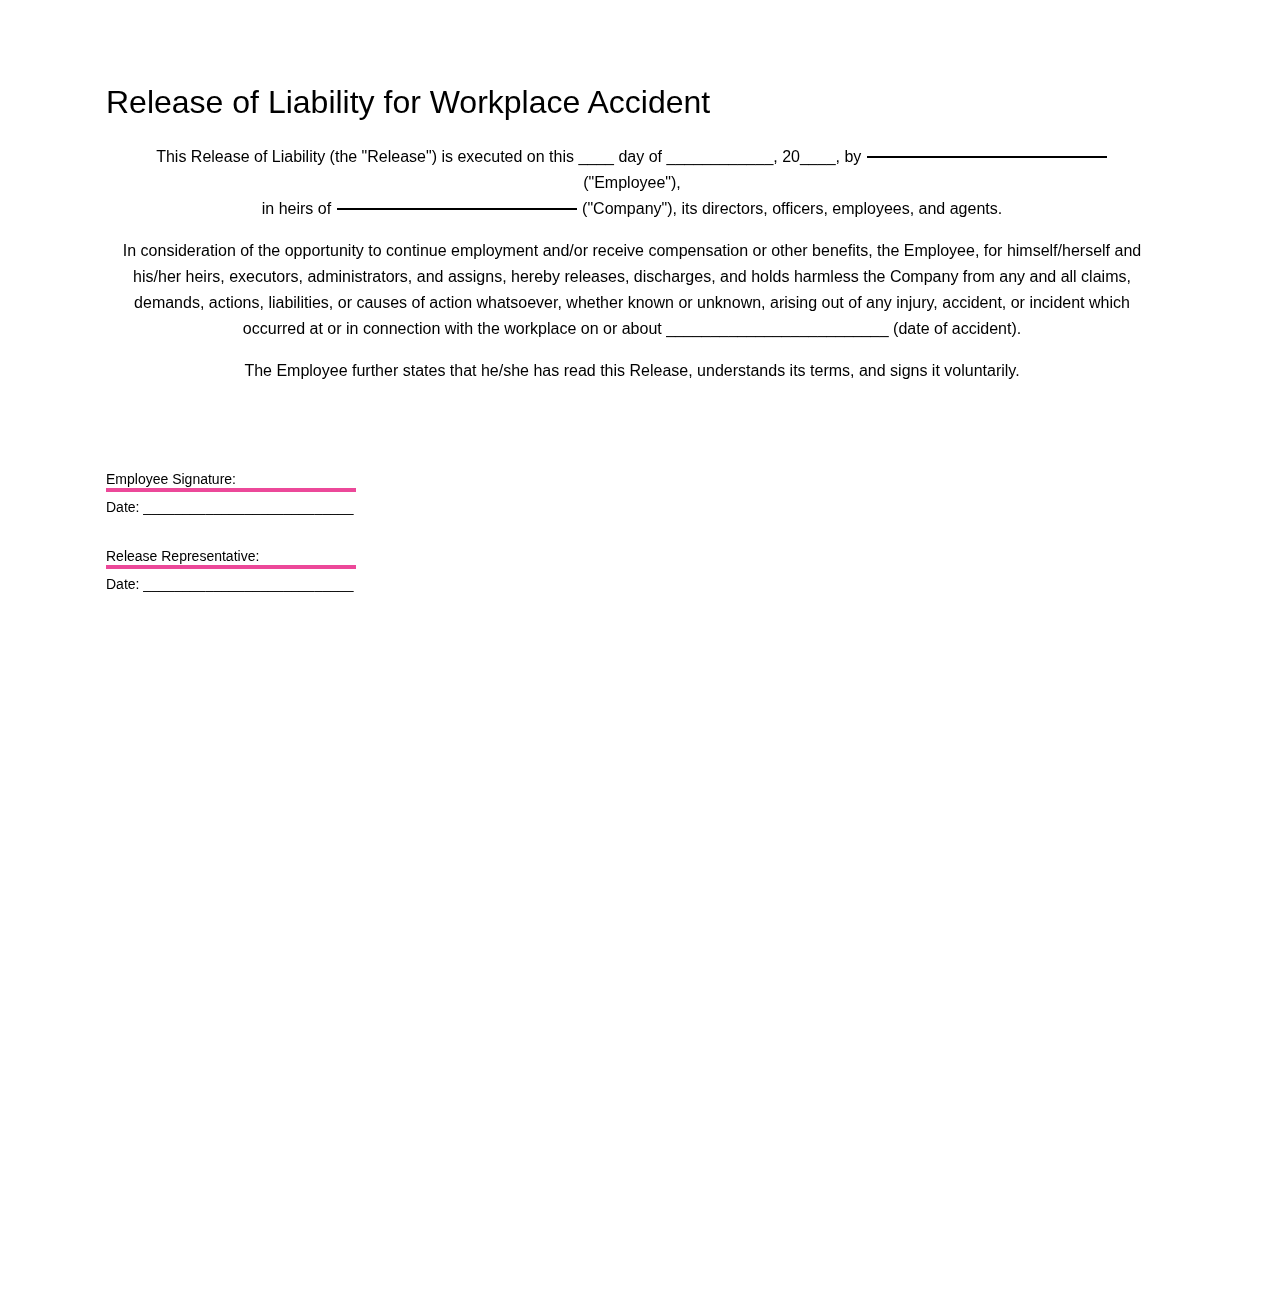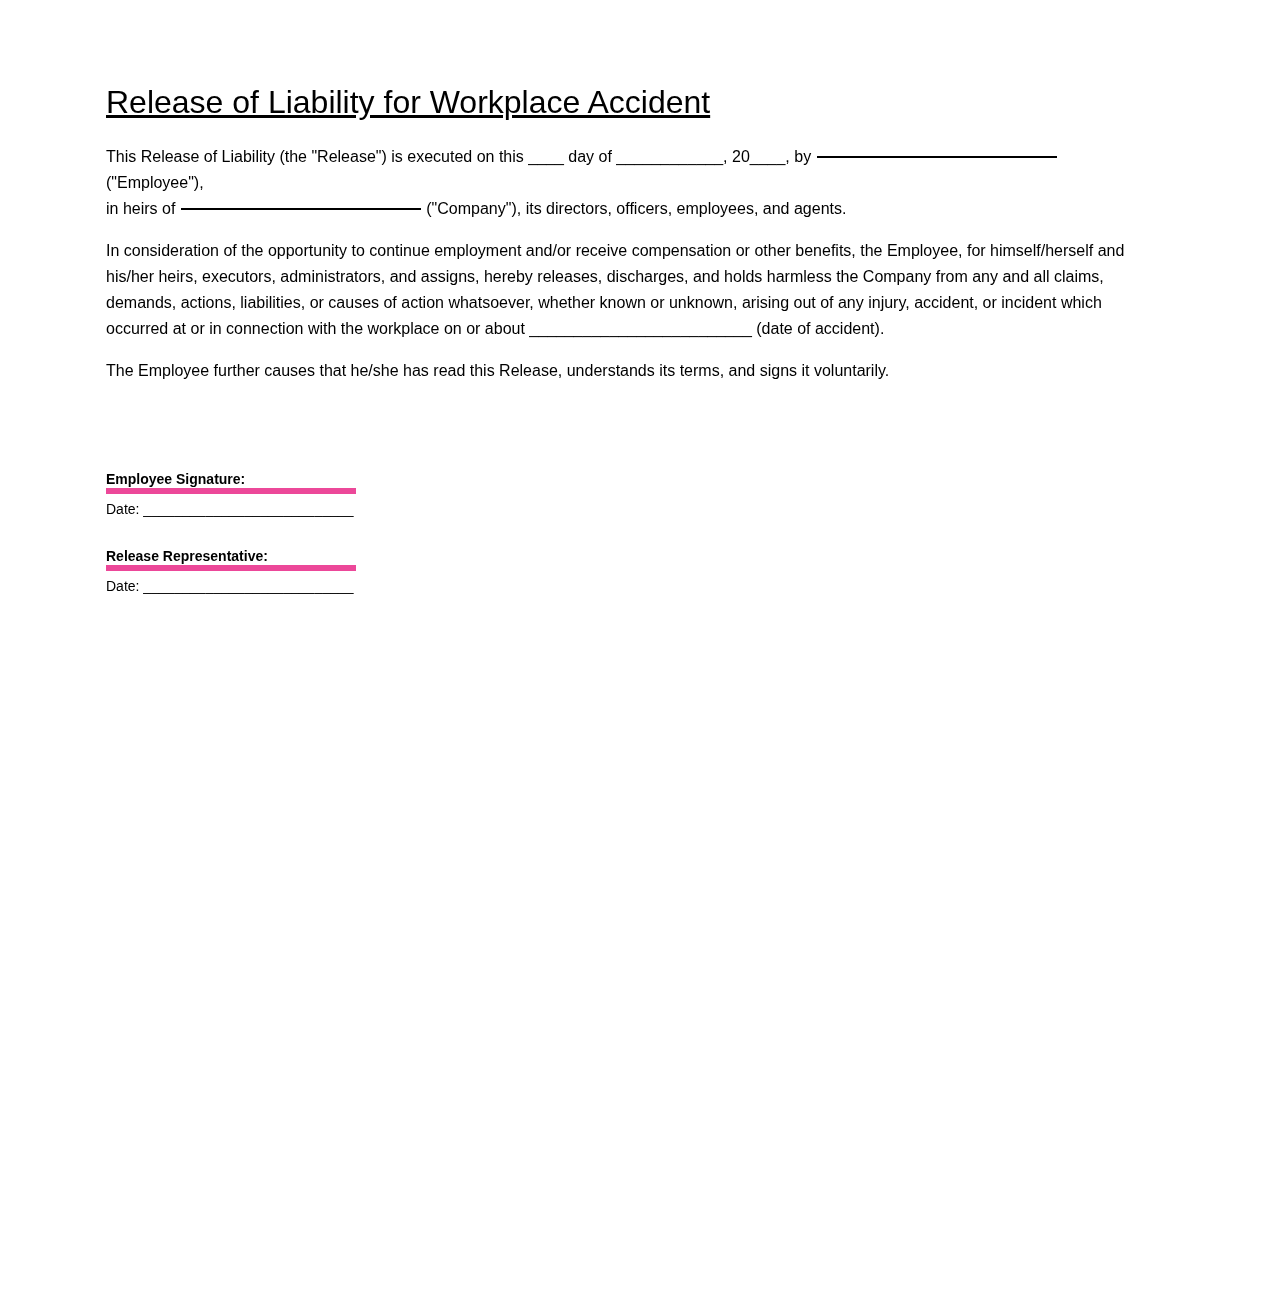--- a/index.html
+++ b/index.html
@@ -1,42 +1,42 @@
 <!DOCTYPE html>
 <html><head>
 <meta charset="utf-8">
 <style>
   html, body { margin: 0; padding: 0; background: #ffffff; }
   body { width: 1278px; height: 1300px; font-family: "Liberation Sans", sans-serif; color: #000; }
   .page { position: absolute; left: 106px; top: 0; width: 1068px; }
-  h1 { font-weight: normal; font-size: 32px; margin: 0; position: absolute; top: 83px; left: 0; white-space: nowrap; line-height: 38px; text-decoration: underline; }
+  h1 { font-weight: normal; font-size: 32px; margin: 0; position: absolute; top: 83px; left: 0; white-space: nowrap; line-height: 38px; }
   .body { position: absolute; top: 144px; left: 0; width: 1068px; font-size: 16px; line-height: 26px; }
-  p { margin: 0 16px 16px 0; }
+  p { margin: 0 16px 16px 0; text-align: center; }
   .blank-bold { display: inline-block; border-bottom: 2px solid #000; width: 240px; height: 14px; vertical-align: baseline; margin: 0 1px; position: relative; top: -4px; }
   .sig { position: absolute; left: 0; font-size: 14px; line-height: 18px; }
-  .sig-label { display: inline-block; width: 250px; border-bottom: 6px solid #ec4899; font-weight: bold; }
+  .sig-label { display: inline-block; width: 250px; border-bottom: 4px solid #ec4899; }
   .sig-date { white-space: nowrap; }
 </style>
 </head>
 <body>
 
 <div class="page">
   <h1>Release of Liability for Workplace Accident</h1>
 
   <div class="body">
     <p>
       <span>This Release of Liability (the "Release") is executed on this ____ day of ____________, 20____, by</span>
       <span class="blank-bold"></span>
       <span>("Employee"),</span><br>
       <span>in heirs of</span>
       <span class="blank-bold"></span>
       <span>("Company"), its directors, officers, employees, and agents.</span>
     </p>
     <p>In consideration of the opportunity to continue employment and/or receive compensation or other benefits, the Employee, for himself/herself and his/her heirs, executors, administrators, and assigns, hereby releases, discharges, and holds harmless the Company from any and all claims, demands, actions, liabilities, or causes of action whatsoever, whether known or unknown, arising out of any injury, accident, or incident which occurred at or in connection with the workplace on or about _________________________ (date of accident).</p>
-    <p>The Employee further causes that he/she has read this Release, understands its terms, and signs it voluntarily.</p>
+    <p>The Employee further states that he/she has read this Release, understands its terms, and signs it voluntarily.</p>
   </div>
 
   <div class="sig" style="top:470px;">
     <div class="sig-label">Employee Signature:</div>
     <div class="sig-date" style="margin-top:6px;">Date: ___________________________</div>
   </div>
 
   <div class="sig" style="top:547px;">
     <div class="sig-label">Release Representative:</div>
     <div class="sig-date" style="margin-top:6px;">Date: ___________________________</div>

